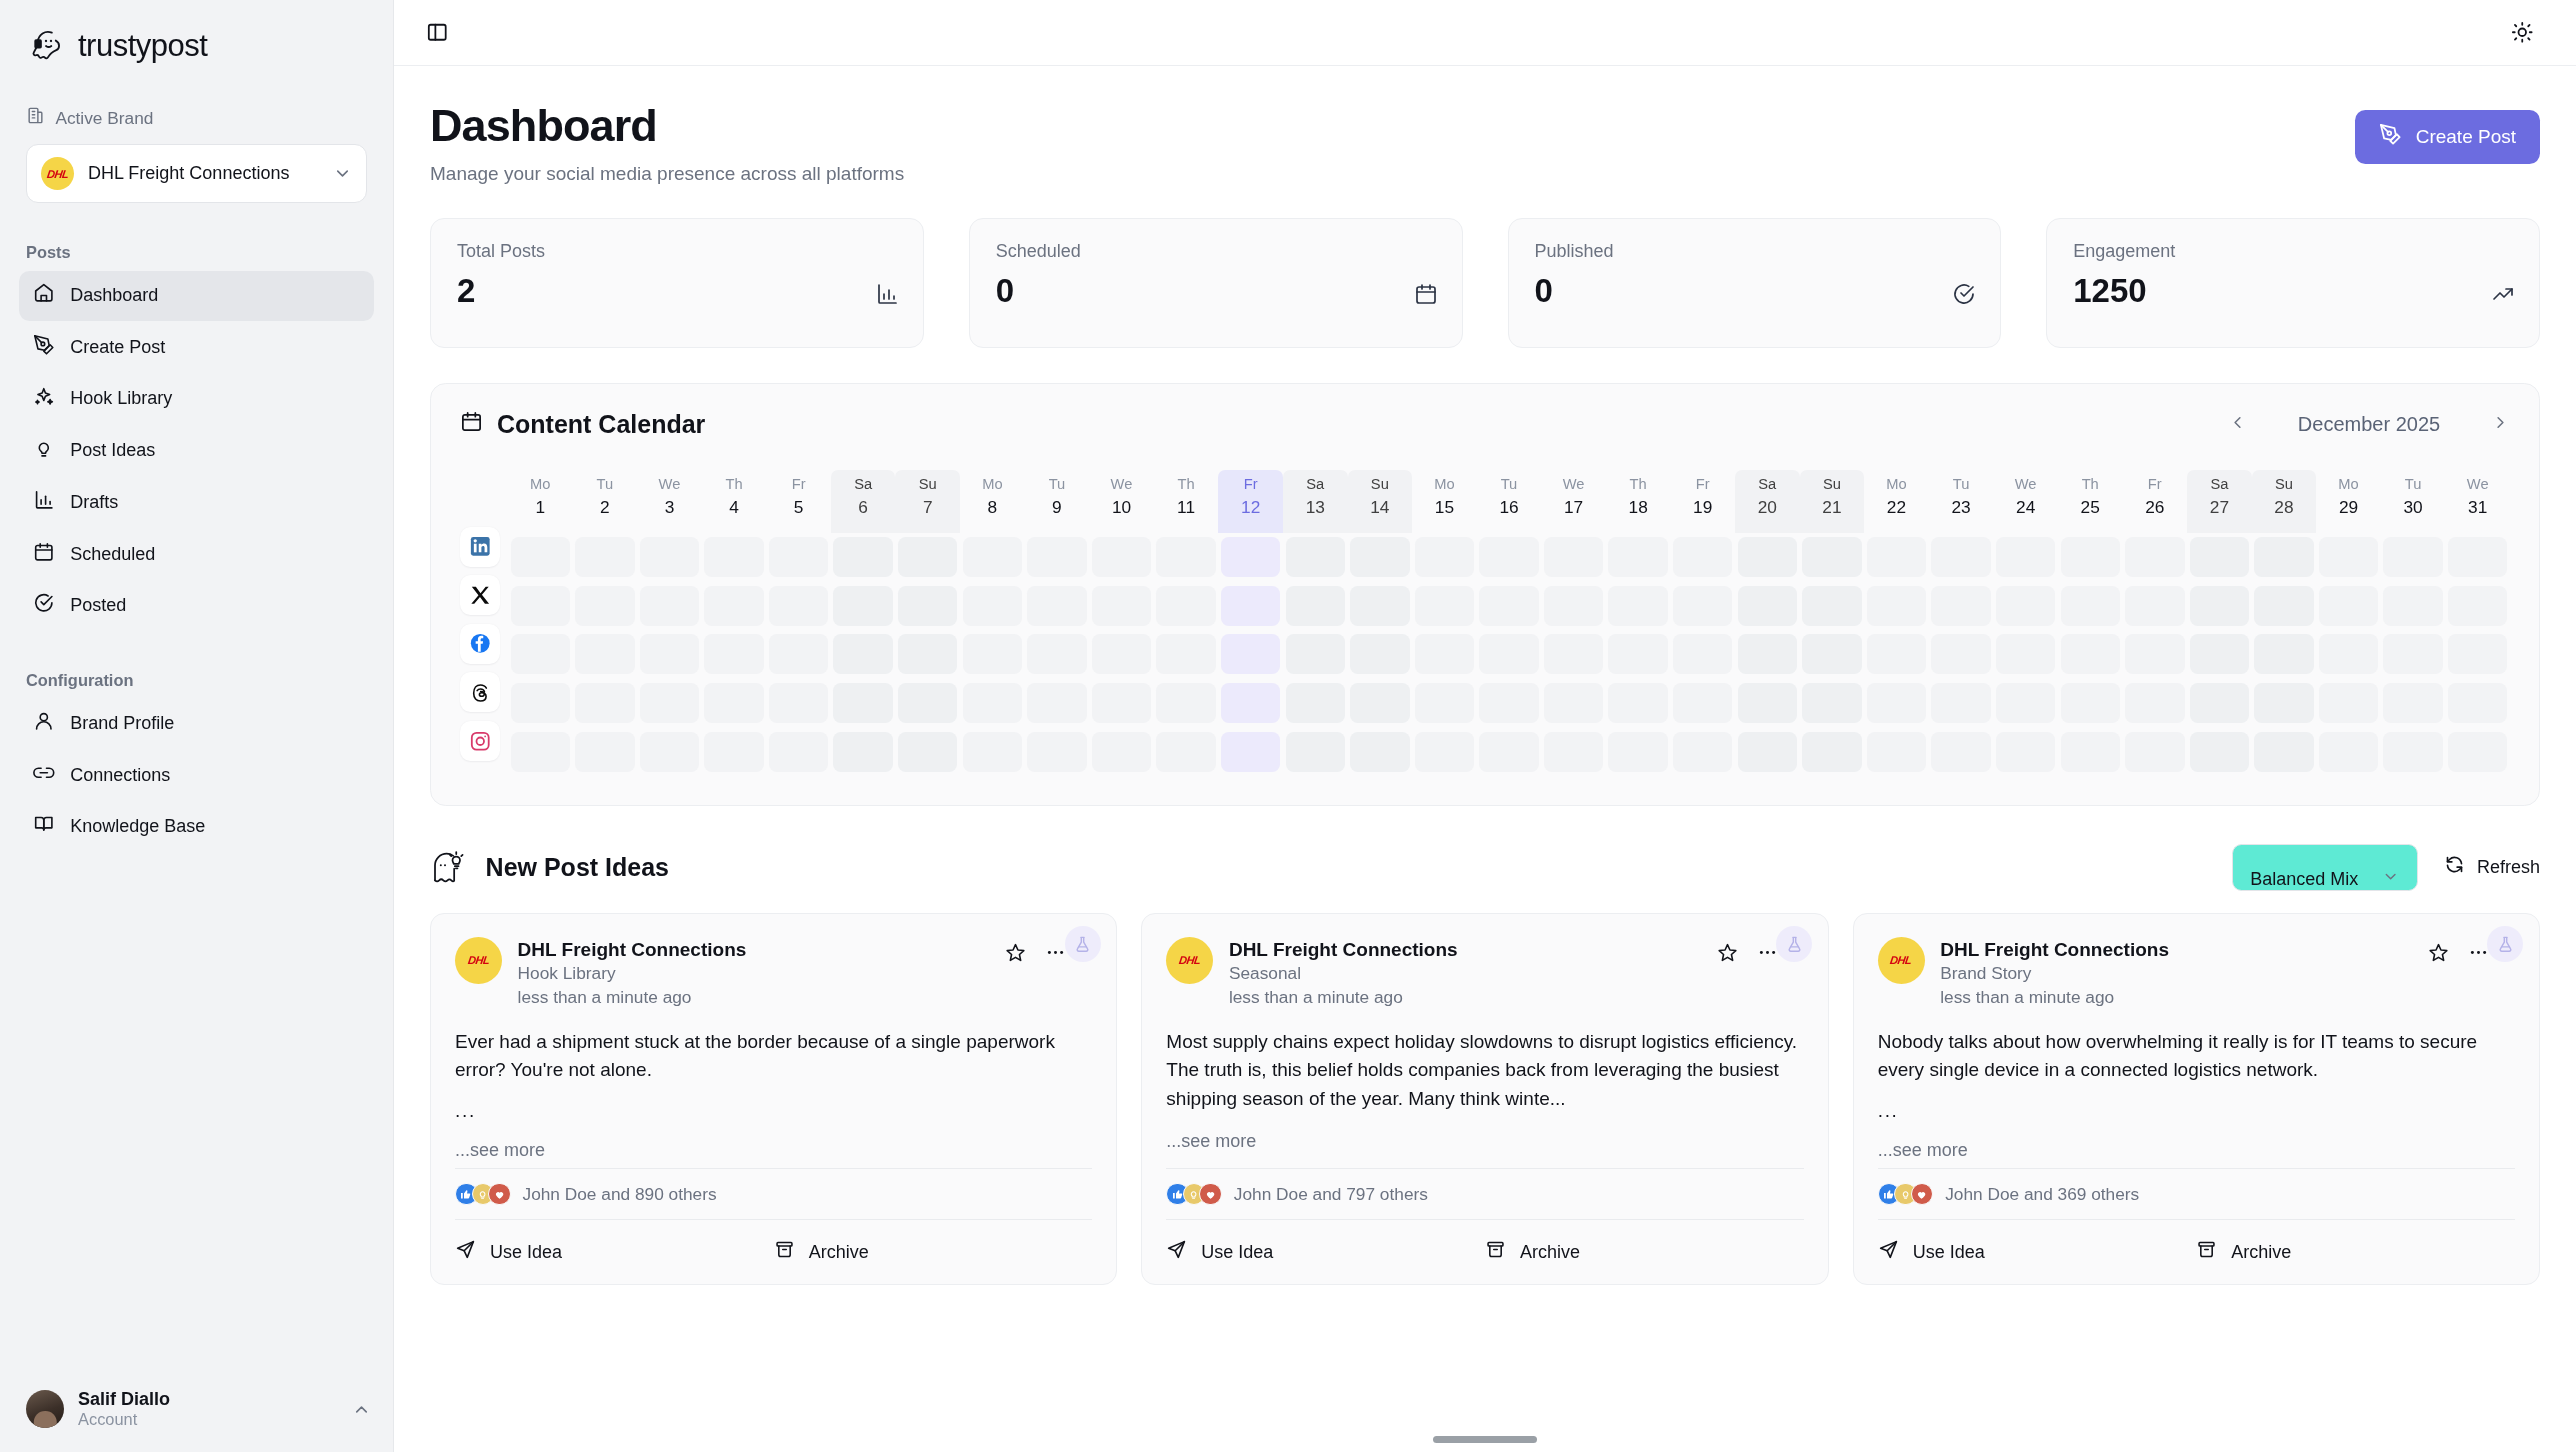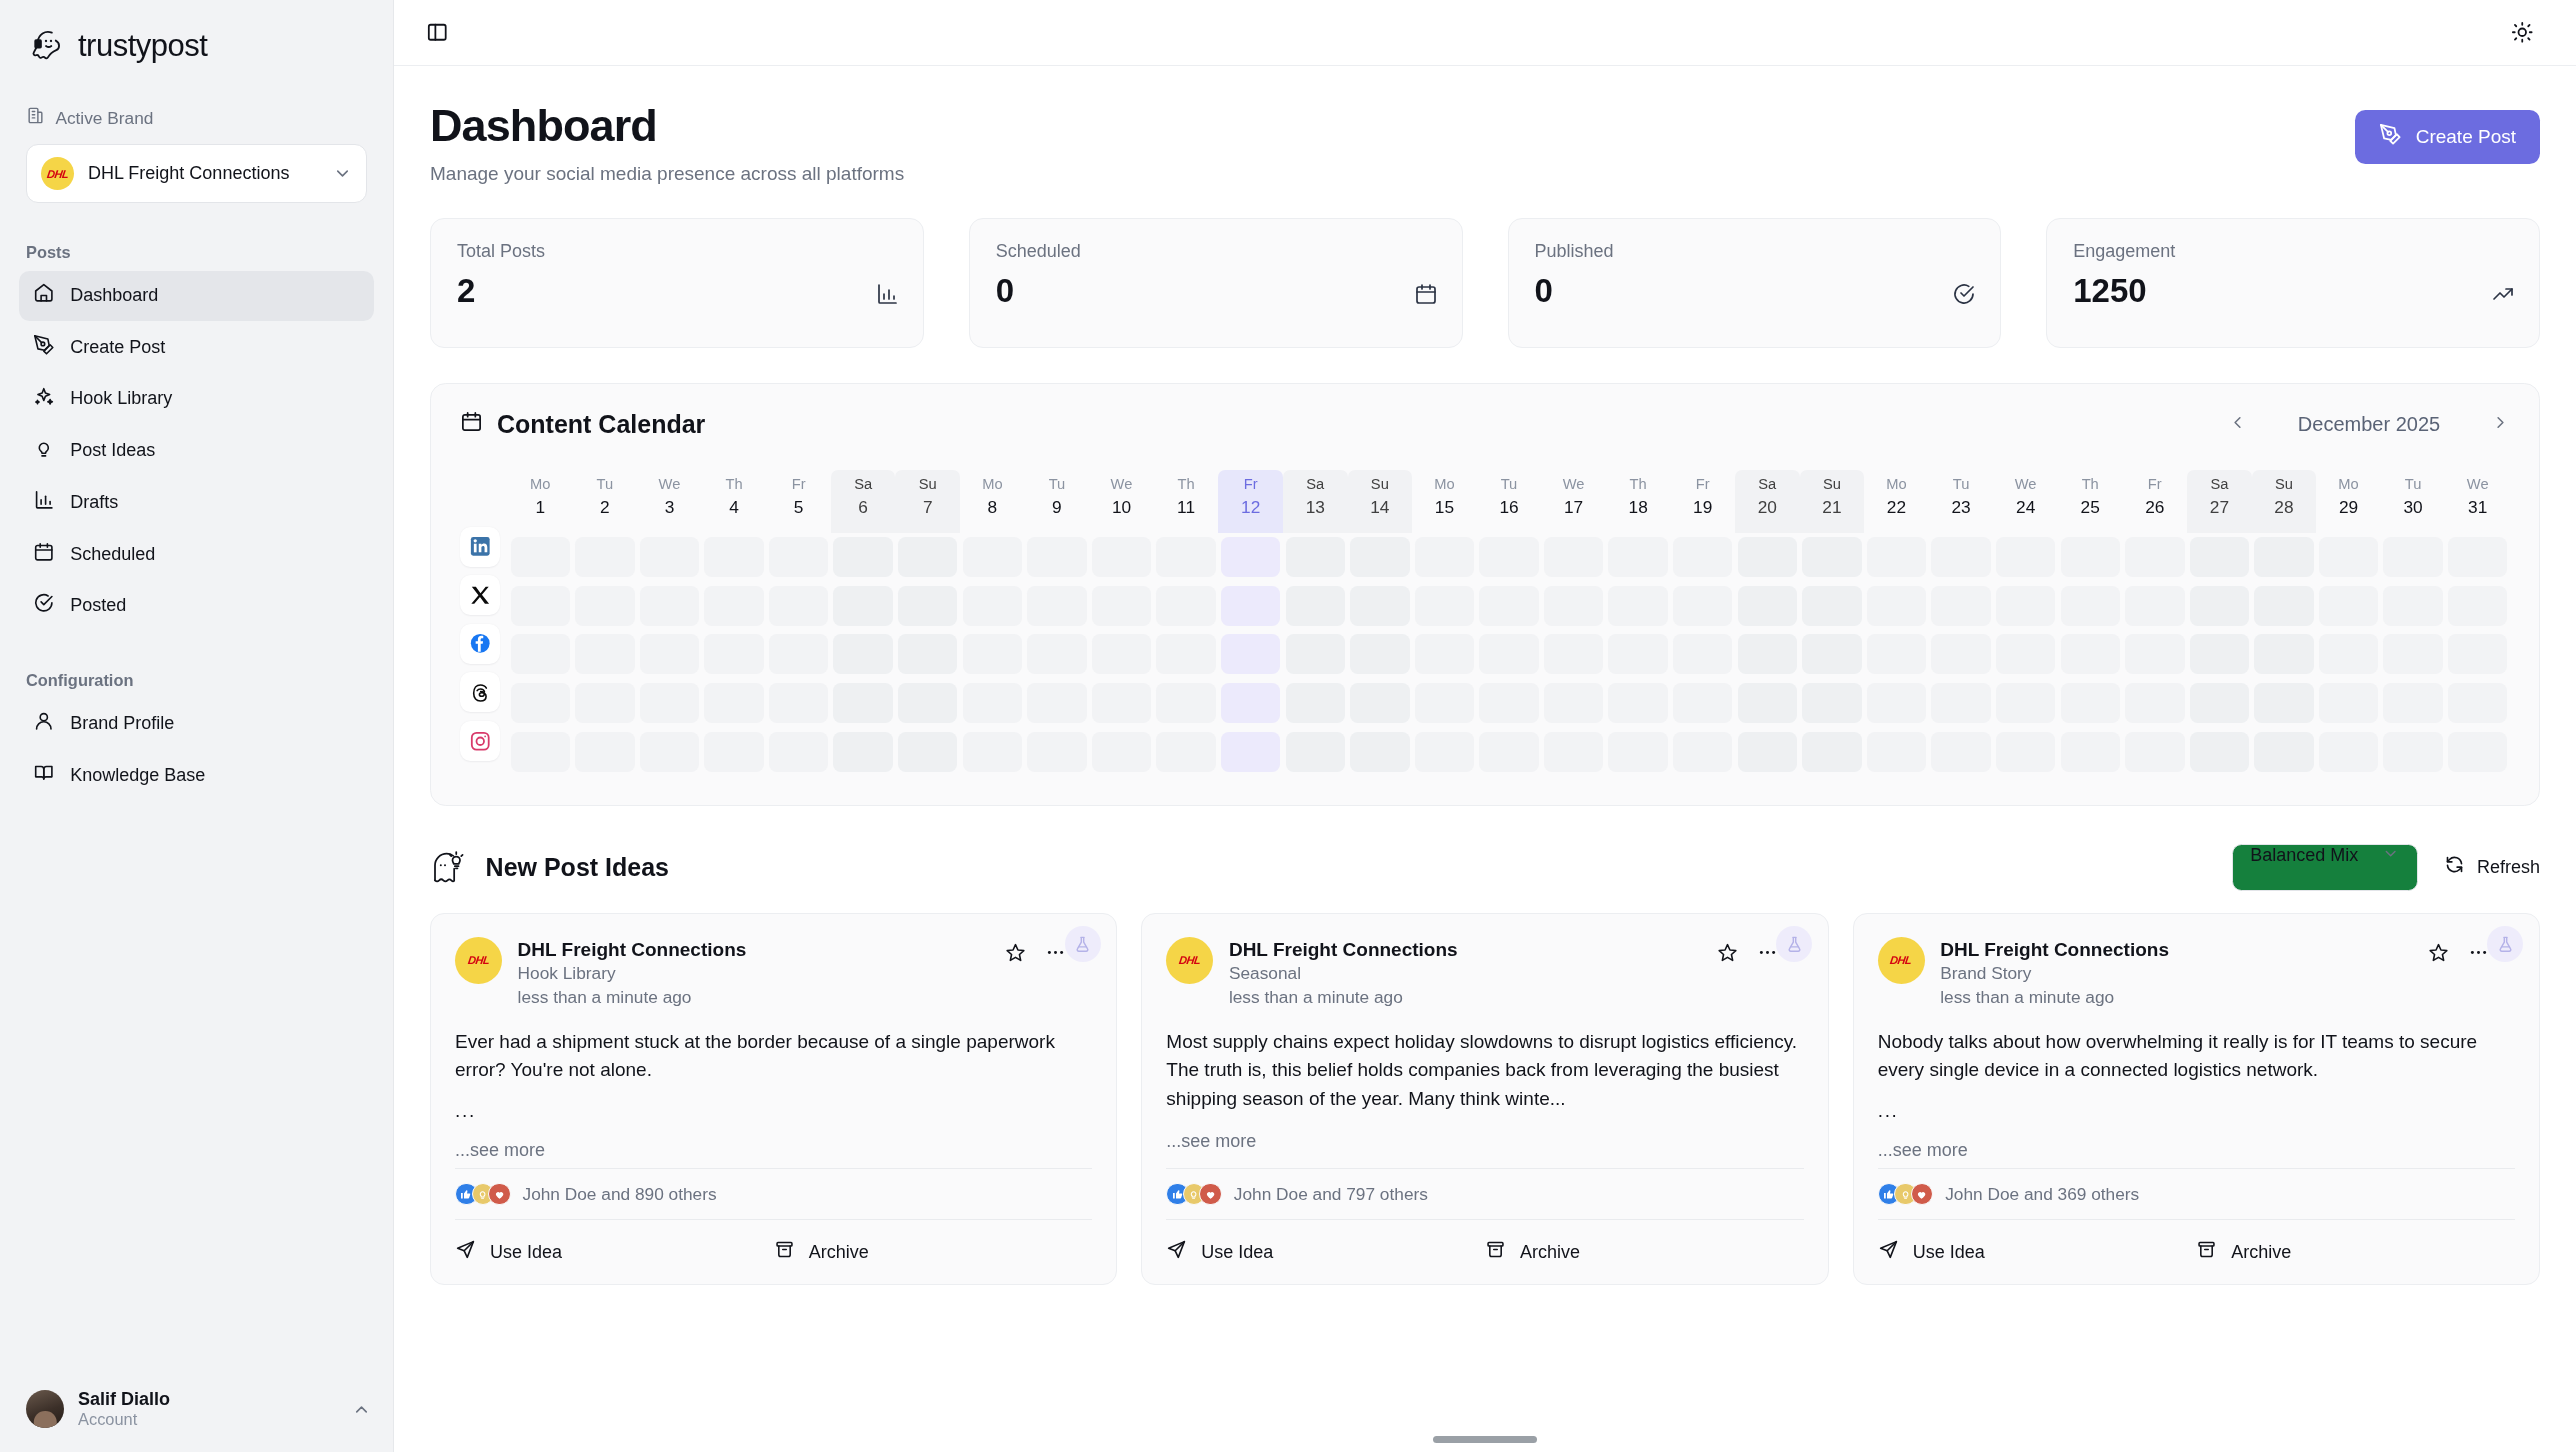--- a/index.html
+++ b/index.html
@@ -147,23 +147,23 @@
   .cell { height: 40px; margin: 4.3px 2.6px; border-radius: 7.8px; background: #f2f3f5; cursor: pointer; }
   .cell.weekend { background: #eef0f2; }
   .cell.today { background: #eceafc; }
 
   
   .ideas-head { display: flex; align-items: center; justify-content: space-between; margin-top: 38px; }
   .ideas-title { display: flex; align-items: center; gap: 15.6px; font-size: 25px; font-weight: 700; color: #11131a; }
   .ideas-title .ghost-idea { width: 40px; height: 40px; }
   .ideas-tools { display: flex; align-items: center; gap: 26px; }
   .select-pill {
-    display: flex; align-items: flex-start; gap: 24px;
+    display: flex; align-items: flex-end; gap: 24px;
     height: 47px; padding: 0 17.3px; border: 0.9px solid #e3e5e9;
-    border-radius: 9.5px; background: #15803d; font-size: 18px; color: #11131a; cursor: pointer;
+    border-radius: 9.5px; background: #5eead4; font-size: 18px; color: #11131a; cursor: pointer;
   }
   .select-pill svg { width: 17.3px; height: 17.3px; color: #6b7280; }
   .refresh-btn { display: flex; align-items: center; gap: 12px; font-size: 18px; color: #11131a; cursor: pointer; background: none; border: none; font-family: inherit; }
   .refresh-btn svg { width: 21px; height: 21px; }
 
   .ideas-grid { display: grid; grid-template-columns: repeat(3, 1fr); gap: 24px; margin-top: 22.5px; }
   .idea-card {
     background: #fafafb; border: 0.9px solid #eceef1; border-radius: 14px;
     padding: 22.5px 24px 0 24px; position: relative; height: 372px;
     display: flex; flex-direction: column;
@@ -317,20 +317,28 @@
     </nav>
 
     <div class="nav-section-title">Configuration</div>
     <nav class="nav-list">
       <div class="nav-item">
         <span><svg viewBox="0 0 24 24" fill="none" stroke="#11131a" stroke-width="1.8" stroke-linecap="round" stroke-linejoin="round">
               <circle cx="12" cy="8" r="4"></circle>
               <path d="M4 21a8 8 0 0116 0"></path>
             </svg></span>
         <span>Brand Profile</span>
+      </div>
+      <div class="nav-item">
+        <span><svg viewBox="0 0 24 24" fill="none" stroke="#11131a" stroke-width="1.8" stroke-linecap="round" stroke-linejoin="round">
+              <path d="M9 7H6a5 5 0 000 10h3"></path>
+              <path d="M15 7h3a5 5 0 010 10h-3"></path>
+              <path d="M8 12h8"></path>
+            </svg></span>
+        <span>Connections</span>
       </div>
       <div class="nav-item">
         <span><svg viewBox="0 0 24 24" fill="none" stroke="#11131a" stroke-width="1.8" stroke-linecap="round" stroke-linejoin="round">
               <path d="M3 5h6a3 3 0 013 3v11a2.5 2.5 0 00-2.5-2.5H3z"></path>
               <path d="M21 5h-6a3 3 0 00-3 3v11a2.5 2.5 0 012.5-2.5H21z"></path>
             </svg></span>
         <span>Knowledge Base</span>
       </div>
     </nav>
 

